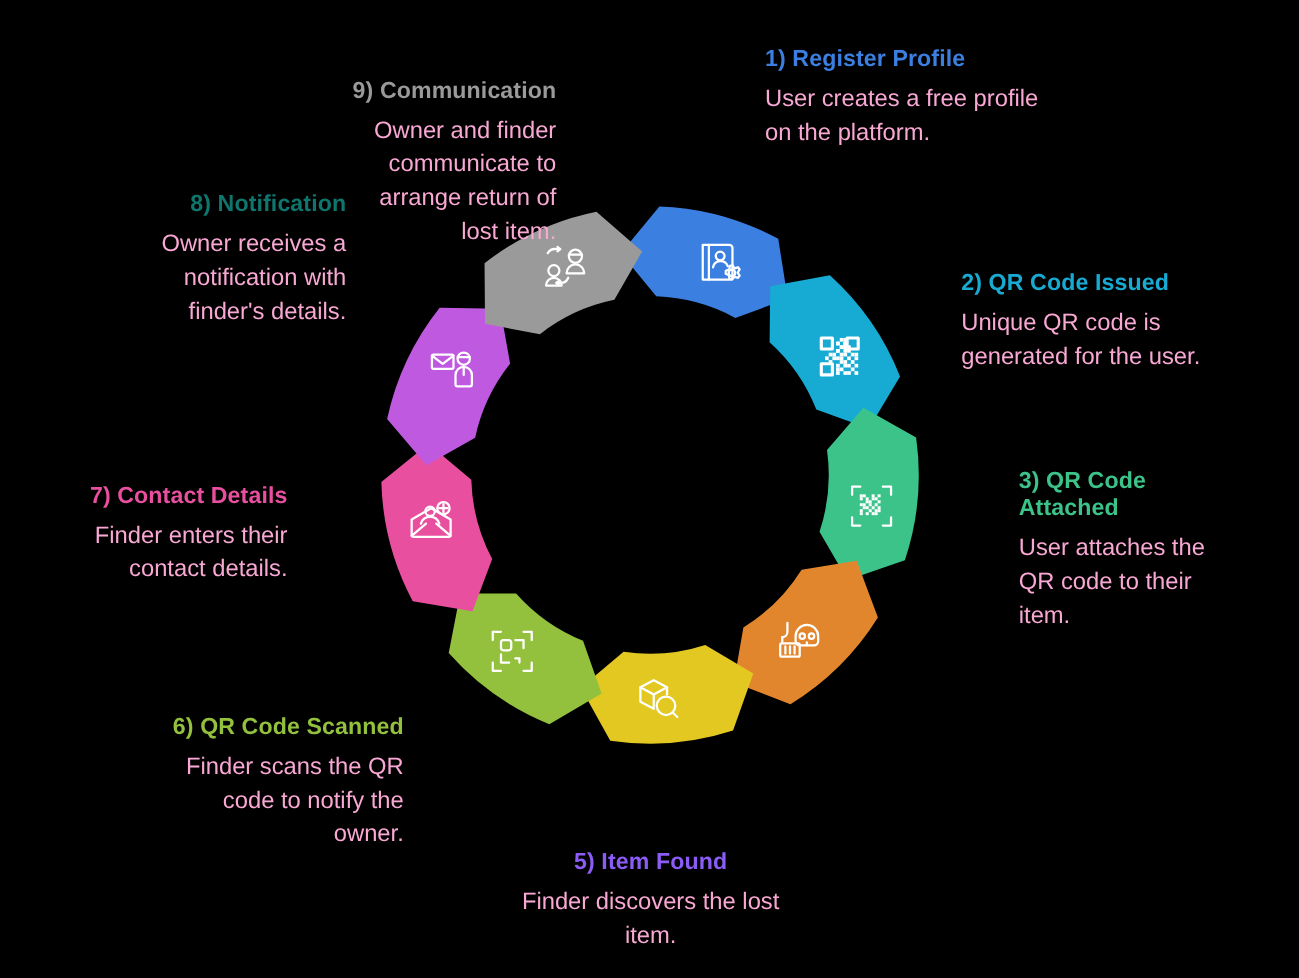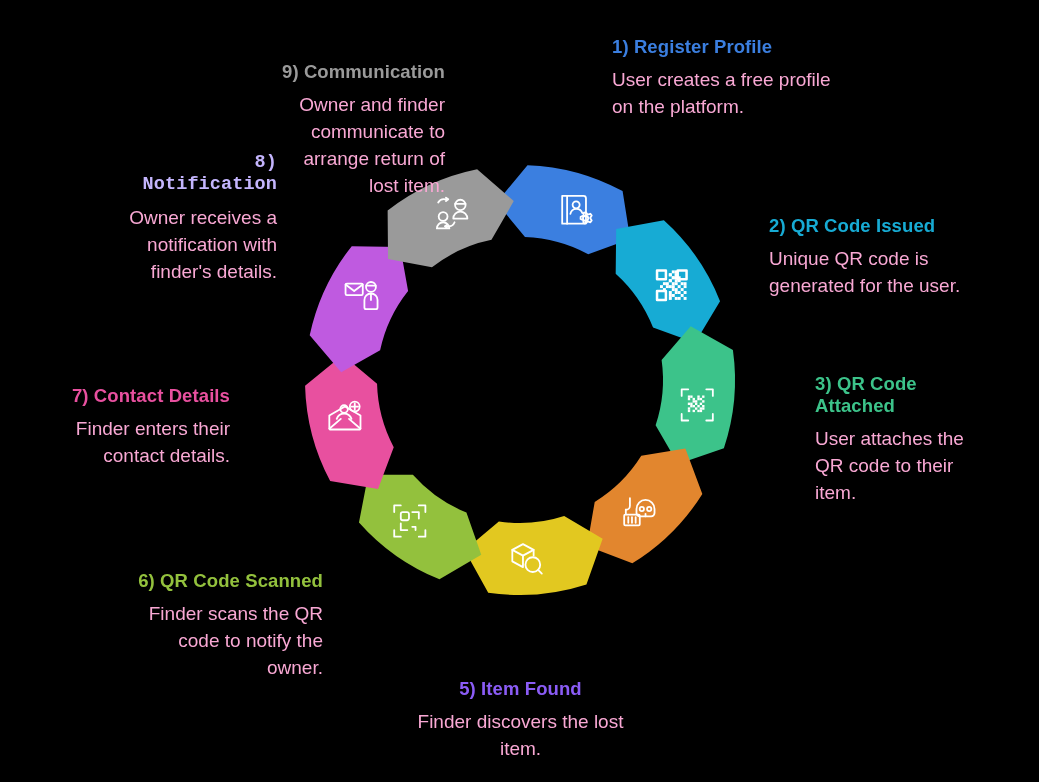--- a/index.html
+++ b/index.html
@@ -249,21 +249,21 @@
     <p class="title" style="color: rgb(147, 193, 61);">6) QR Code Scanned</p>
     <p class="desc">Finder scans the QR code to notify the owner.</p>
   </div>
 
   <div class="label al-right" id="lab7">
     <p class="title" style="color: rgb(232, 80, 159);">7) Contact Details</p>
     <p class="desc">Finder enters their contact details.</p>
   </div>
 
   <div class="label al-right" id="lab8">
-    <p class="title" style="color: #c4b5fd; font-family: Liberation Mono, monospace;">8) Notification</p>
+    <p class="title" style="color: #0f766e;">8) Notification</p>
     <p class="desc">Owner receives a notification with finder's details.</p>
   </div>
 
   <div class="label al-right" id="lab9">
     <p class="title" style="color: rgb(154, 154, 154);">9) Communication</p>
     <p class="desc">Owner and finder communicate to arrange return of lost item.</p>
   </div>
 
 </div>
 

